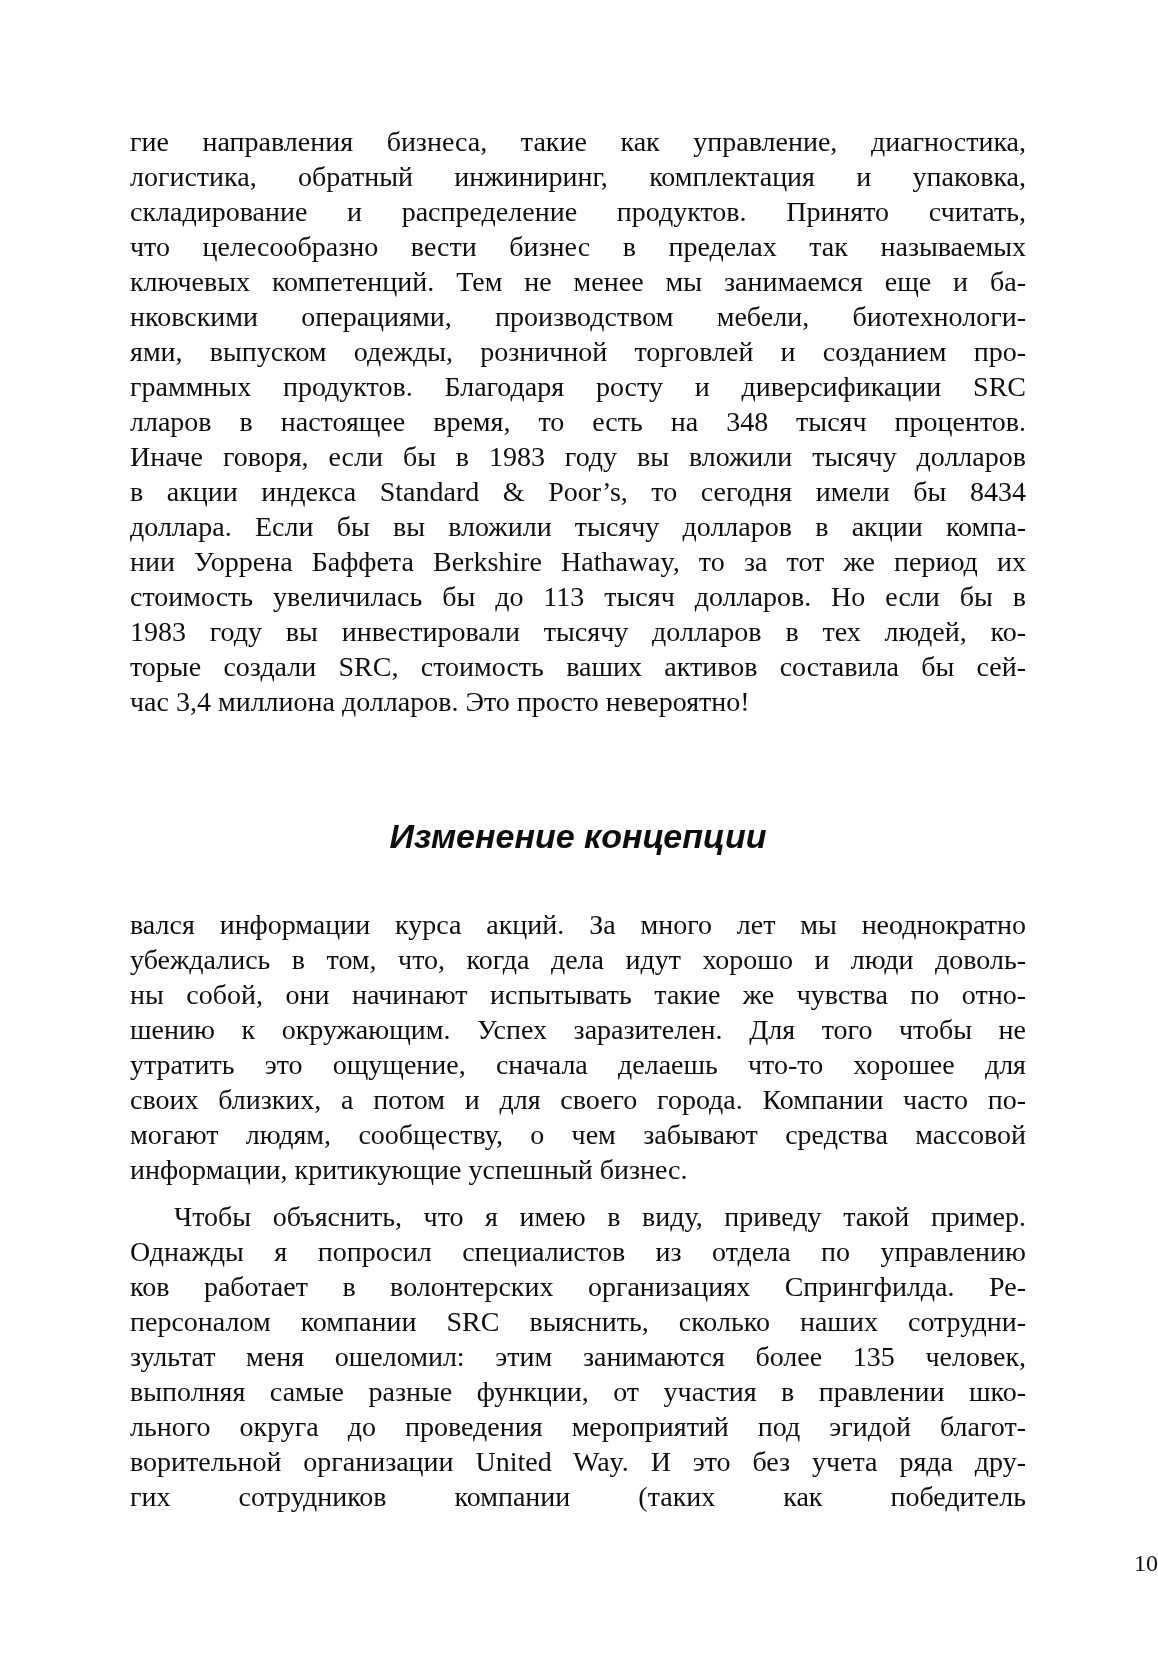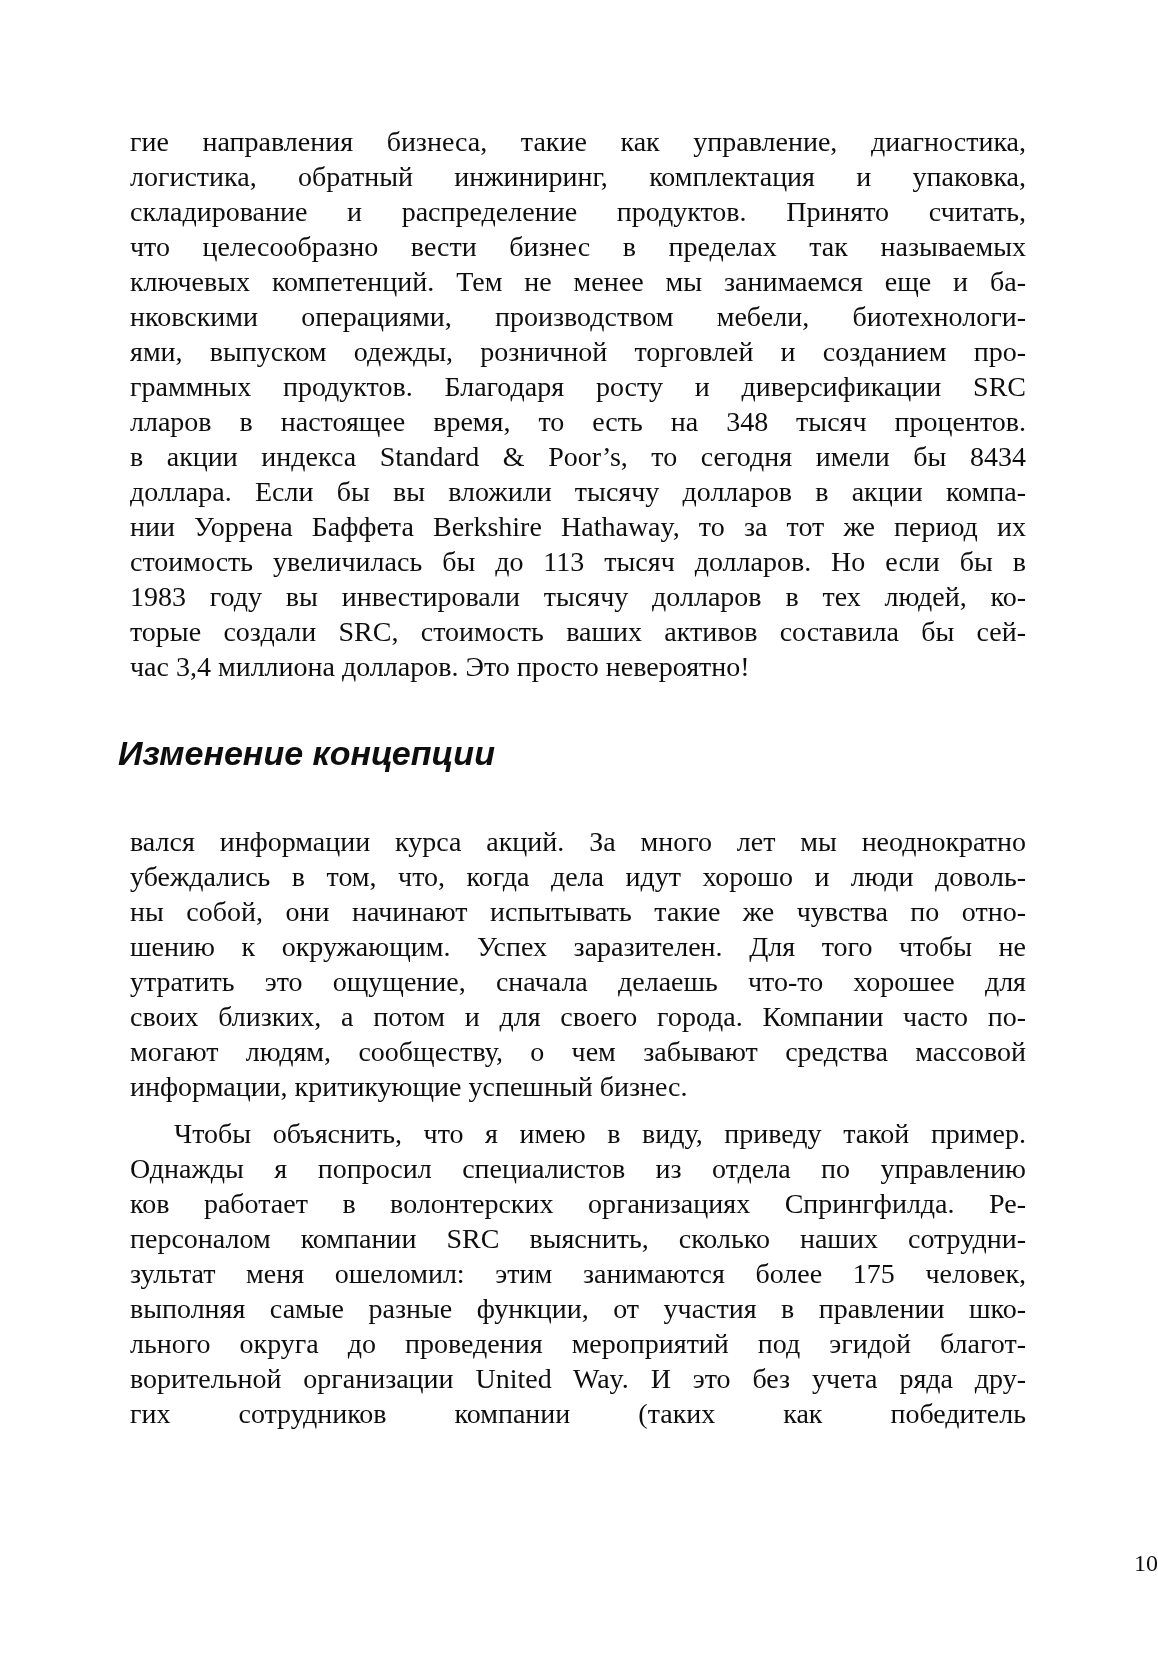--- a/index.html
+++ b/index.html
@@ -40,21 +40,22 @@
   }
   .line.indent {
     text-indent: 44px;
   }
   .heading {
     font-family: "Liberation Sans", "DejaVu Sans", sans-serif;
     font-weight: bold;
     font-style: italic;
     font-size: 34px;
     line-height: 42px;
-    margin: 48px 0 50px 0;
+    text-align: center;
+    margin: 96px 0 50px 0;
   }
   .page-number {
     position: absolute;
     left: 0;
     right: 0;
     top: 1546px;
     text-align: right;
     font-size: 24px;
     line-height: 35px;
   }
@@ -67,20 +68,21 @@
       <div class="para">
         <div class="line">гие направления бизнеса, такие как управление, диагностика,</div>
         <div class="line">логистика, обратный инжиниринг, комплектация и упаковка,</div>
         <div class="line">складирование и распределение продуктов. Принято считать,</div>
         <div class="line">что целесообразно вести бизнес в пределах так называемых</div>
         <div class="line">ключевых компетенций. Тем не менее мы занимаемся еще и ба-</div>
         <div class="line">нковскими операциями, производством мебели, биотехнологи-</div>
         <div class="line">ями, выпуском одежды, розничной торговлей и созданием про-</div>
         <div class="line">граммных продуктов. Благодаря росту и диверсификации SRC</div>
         <div class="line">лларов в настоящее время, то есть на 348 тысяч процентов.</div>
+        <div class="line">Иначе говоря, если бы в 1983 году вы вложили тысячу долларов</div>
         <div class="line">в акции индекса Standard &amp; Poor’s, то сегодня имели бы 8434</div>
         <div class="line">доллара. Если бы вы вложили тысячу долларов в акции компа-</div>
         <div class="line">нии Уоррена Баффета Berkshire Hathaway, то за тот же период их</div>
         <div class="line">стоимость увеличилась бы до 113 тысяч долларов. Но если бы в</div>
         <div class="line">1983 году вы инвестировали тысячу долларов в тех людей, ко-</div>
         <div class="line">торые создали SRC, стоимость ваших активов составила бы сей-</div>
         <div class="line last">час 3,4 миллиона долларов. Это просто невероятно!</div>
       </div>
       <div class="heading">Изменение концепции</div>
       <div class="para">
@@ -91,21 +93,21 @@
         <div class="line">утратить это ощущение, сначала делаешь что-то хорошее для</div>
         <div class="line">своих близких, а потом и для своего города. Компании часто по-</div>
         <div class="line">могают людям, сообществу, о чем забывают средства массовой</div>
         <div class="line last">информации, критикующие успешный бизнес.</div>
       </div>
       <div class="para">
         <div class="line indent">Чтобы объяснить, что я имею в виду, приведу такой пример.</div>
         <div class="line">Однажды я попросил специалистов из отдела по управлению</div>
         <div class="line">ков работает в волонтерских организациях Спрингфилда. Ре-</div>
         <div class="line">персоналом компании SRC выяснить, сколько наших сотрудни-</div>
-        <div class="line">зультат меня ошеломил: этим занимаются более 175 человек,</div>
+        <div class="line">зультат меня ошеломил: этим занимаются более 135 человек,</div>
         <div class="line">выполняя самые разные функции, от участия в правлении шко-</div>
         <div class="line">льного округа до проведения мероприятий под эгидой благот-</div>
         <div class="line">ворительной организации United Way. И это без учета ряда дру-</div>
         <div class="line">гих сотрудников компании (таких как победитель</div>
       </div>
     </div>
   <div class="page-number">10</div>
 </div>
 
 </body></html>

